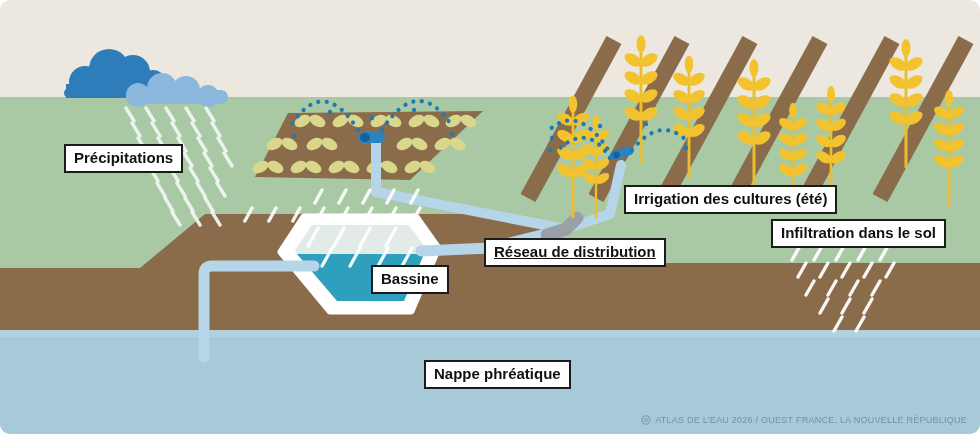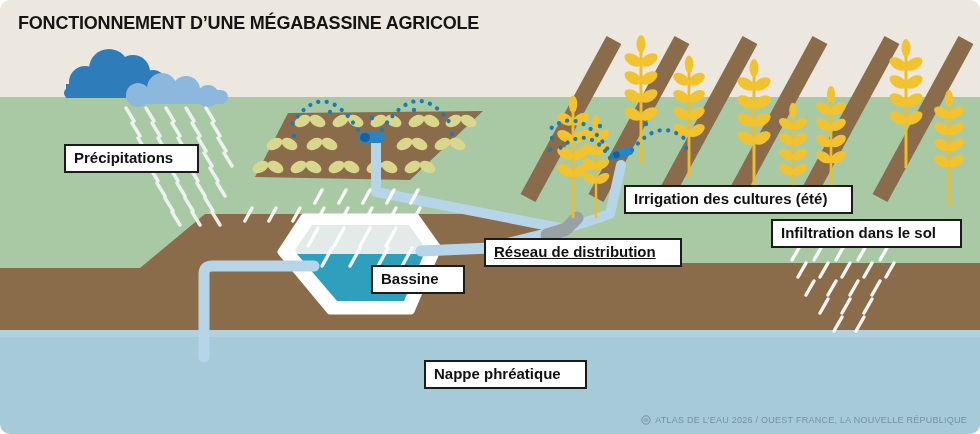--- a/index.html
+++ b/index.html
@@ -11,21 +11,21 @@
   }
   .stage svg{position:absolute;left:0;top:0;}
   .title{
     position:absolute;left:18px;top:13px;
     font-size:18px;font-weight:700;letter-spacing:-0.2px;color:#141414;
     white-space:nowrap;
   }
   .lbl{
     position:absolute;background:#ffffff;border:2px solid #1b1b1b;
     font-size:15px;font-weight:700;color:#111111;
-    padding:2px 24px 3px 8px;white-space:nowrap;line-height:1.35;
+    padding:2px 8px 3px 8px;white-space:nowrap;line-height:1.35;
   }
   .lbl span{display:block;}
   .lbl-precipitations{left:64px;top:144px;}
   .lbl-evaporation{left:177px;top:186px;}
   .lbl-bassine{left:371px;top:265px;text-align:center;}
   .lbl-reseau{left:484px;top:238px;text-decoration:underline;}
   .lbl-irrigation{left:624px;top:185px;}
   .lbl-infiltration{left:771px;top:219px;}
   .lbl-pompage{left:119px;top:346px;}
   .lbl-nappe{left:424px;top:360px;}
@@ -240,21 +240,20 @@
         <line x1="858" y1="281" x2="850" y2="295" stroke="#ffffff" stroke-width="3.4" stroke-linecap="round" opacity="0.95"></line>
         <line x1="880" y1="281" x2="872" y2="295" stroke="#ffffff" stroke-width="3.4" stroke-linecap="round" opacity="0.95"></line>
         <line x1="828" y1="299" x2="820" y2="313" stroke="#ffffff" stroke-width="3.4" stroke-linecap="round" opacity="0.95"></line>
         <line x1="850" y1="299" x2="842" y2="313" stroke="#ffffff" stroke-width="3.4" stroke-linecap="round" opacity="0.95"></line>
         <line x1="872" y1="299" x2="864" y2="313" stroke="#ffffff" stroke-width="3.4" stroke-linecap="round" opacity="0.95"></line>
         <line x1="842" y1="317" x2="834" y2="331" stroke="#ffffff" stroke-width="3.4" stroke-linecap="round" opacity="0.95"></line>
         <line x1="864" y1="317" x2="856" y2="331" stroke="#ffffff" stroke-width="3.4" stroke-linecap="round" opacity="0.95"></line>
       </g>
   </svg>
 
-  <div class="title">FONCTIONNEMENT D’UNE MÉGABASSINE AGRICOLE</div>
 
   <div class="lbl lbl-precipitations">Précipitations</div>
   <div class="lbl lbl-bassine">Bassine</div>
   <div class="lbl lbl-reseau">Réseau de distribution</div>
   <div class="lbl lbl-infiltration">Infiltration dans le sol</div>
   <div class="lbl lbl-irrigation">Irrigation des cultures (été)</div>
   <div class="lbl lbl-nappe">Nappe phréatique</div>
 
   <div class="credit">
     <svg width="10" height="10" viewBox="0 0 10 10">

